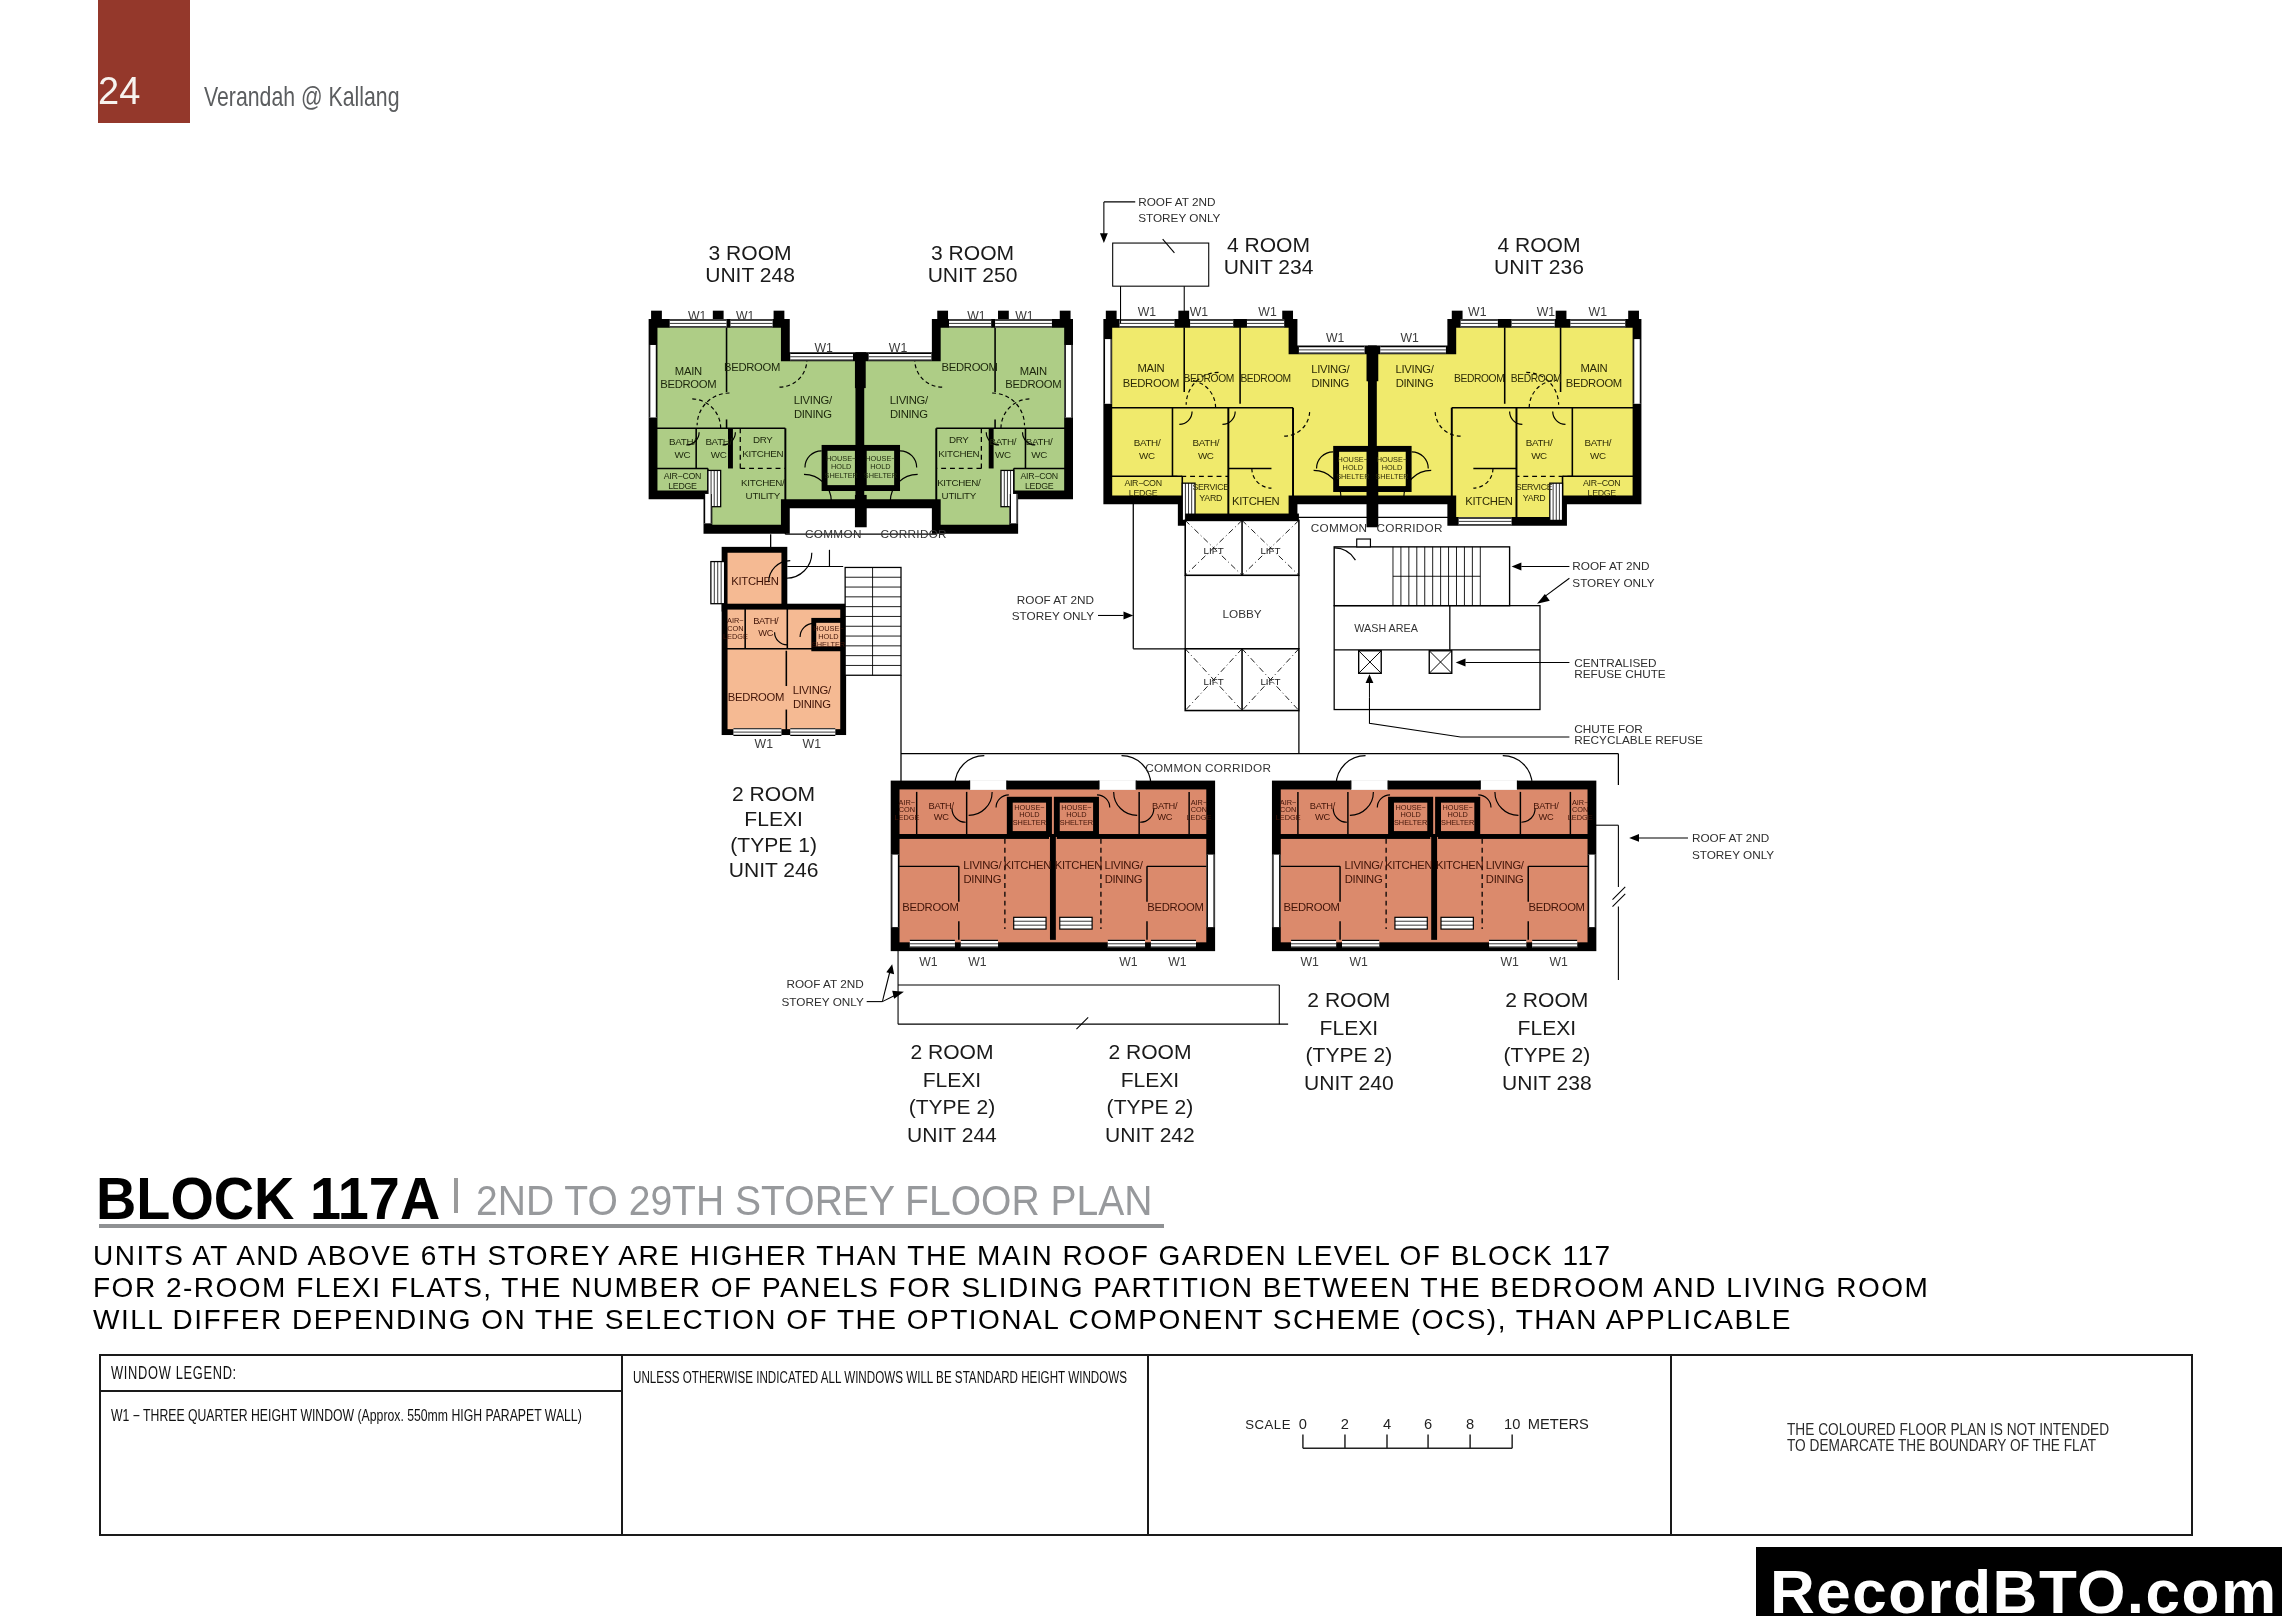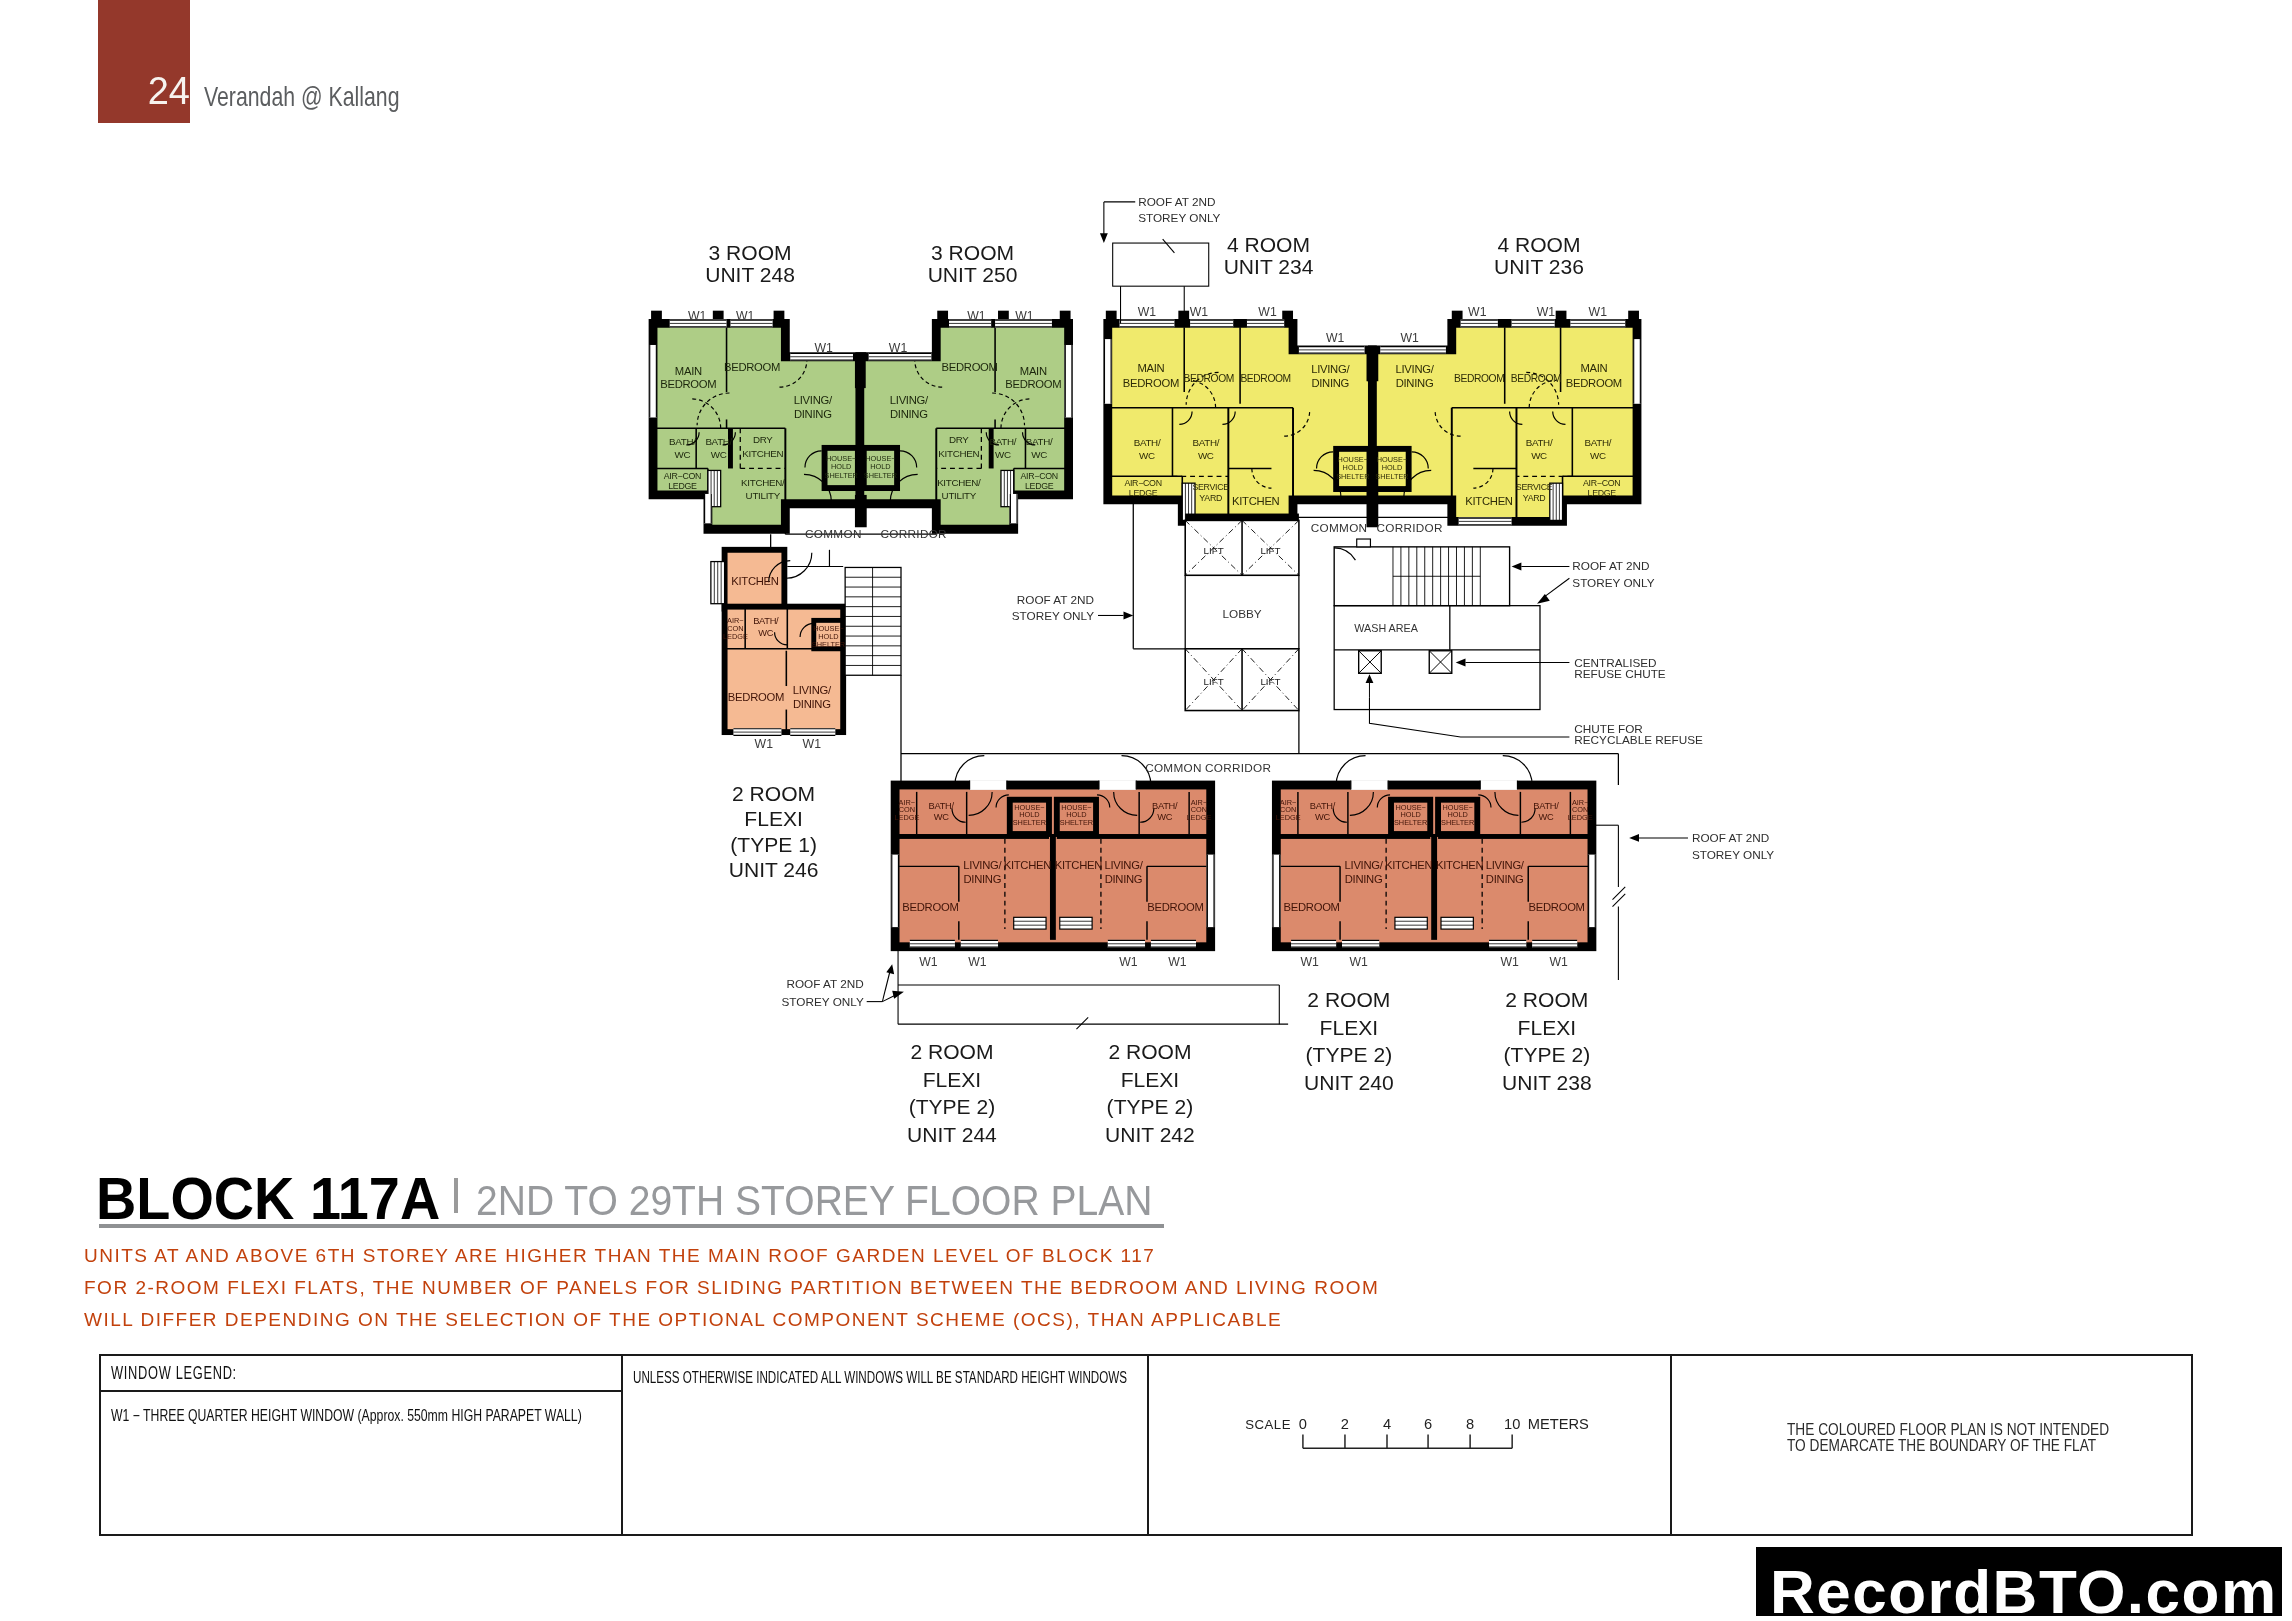--- a/index.html
+++ b/index.html
@@ -1,20 +1,20 @@
 <!DOCTYPE html>
 <html><head><meta charset="utf-8">
 <style>
 html,body{margin:0;padding:0;background:#fff;width:2293px;height:1621px;overflow:hidden;}
 *{box-sizing:border-box;font-family:"Liberation Sans",sans-serif;}
 .abs{position:absolute;}
 </style></head>
 <body>
 <div class="abs" style="left:98px;top:0;width:92px;height:123px;background:#94382b;"></div>
-<div class="abs" style="left:98px;top:70px;width:92px;text-align:right;font-size:38px;color:#f7f3ef;">24</div>
+<div class="abs" style="left:98px;top:70px;width:92px;text-align:left;font-size:38px;color:#f7f3ef;">24</div>
 <div class="abs" style="left:204px;top:81px;font-size:28px;color:#5b5d5f;transform:scaleX(0.76);transform-origin:0 0;">Verandah @ Kallang</div>
 
 <svg class="abs" style="left:0;top:0;" width="2293" height="1621" viewBox="0 0 2339 1654">
     <polygon points="666.0,330.0 801.0,330.0 801.0,364.0 879.0,364.0 879.0,514.0 801.0,514.0 801.0,540.0 722.0,540.0 722.0,505.0 666.0,505.0" fill="#aecd86" stroke="#000" stroke-width="9" stroke-linejoin="miter"></polygon>
     <rect x="664" y="317" width="11" height="13" fill="#000"></rect>
     <rect x="727" y="317" width="11" height="13" fill="#000"></rect>
     <rect x="789" y="317" width="11" height="13" fill="#000"></rect>
     <line x1="741" y1="334" x2="741" y2="400" stroke="#000" stroke-width="1.6"></line>
     <line x1="666" y1="437" x2="801" y2="437" stroke="#000" stroke-width="1.6"></line>
     <line x1="710" y1="437" x2="710" y2="478" stroke="#000" stroke-width="1.6"></line>
@@ -678,21 +678,21 @@
     <text x="1578" y="1028" font-family="Liberation Sans, sans-serif" font-size="21.5" fill="#1a1a1a" text-anchor="middle" font-weight="normal">2 ROOM</text>
     <text x="1578" y="1056" font-family="Liberation Sans, sans-serif" font-size="21.5" fill="#1a1a1a" text-anchor="middle" font-weight="normal">FLEXI</text>
     <text x="1578" y="1084" font-family="Liberation Sans, sans-serif" font-size="21.5" fill="#1a1a1a" text-anchor="middle" font-weight="normal">(TYPE 2)</text>
     <text x="1578" y="1112" font-family="Liberation Sans, sans-serif" font-size="21.5" fill="#1a1a1a" text-anchor="middle" font-weight="normal">UNIT 238</text>
   </svg>
 
 <div class="abs" style="left:96px;top:1164px;font-size:60px;font-weight:bold;color:#000;transform:scaleX(0.93);transform-origin:0 0;">BLOCK 117A</div>
 <div class="abs" style="left:454px;top:1178px;width:4.4px;height:35px;background:#9a9a9a;"></div>
 <div class="abs" style="left:476px;top:1177px;font-size:42px;color:#97999c;transform:scaleX(0.93);transform-origin:0 0;">2ND TO 29TH STOREY FLOOR PLAN</div>
 <div class="abs" style="left:99px;top:1224px;width:1065px;height:3.9px;background:#8f9193;"></div>
-<div class="abs" style="left:84px;top:1240px;font-size:19px;color:#c2410c;line-height:32px;letter-spacing:1.5px;white-space:nowrap;">
+<div class="abs" style="left:93px;top:1240px;font-size:28px;color:#000000;line-height:32px;letter-spacing:1.5px;white-space:nowrap;">
 <div style="transform:scaleX(1);transform-origin:0 0;">UNITS AT AND ABOVE 6TH STOREY ARE HIGHER THAN THE MAIN ROOF GARDEN LEVEL OF BLOCK 117</div>
 <div style="transform:scaleX(1);transform-origin:0 0;">FOR 2-ROOM FLEXI FLATS, THE NUMBER OF PANELS FOR SLIDING PARTITION BETWEEN THE BEDROOM AND LIVING ROOM</div>
 <div style="transform:scaleX(1);transform-origin:0 0;">WILL DIFFER DEPENDING ON THE SELECTION OF THE OPTIONAL COMPONENT SCHEME (OCS), THAN APPLICABLE</div>
 </div>
 
 <div class="abs" style="left:99px;top:1354px;width:2094px;height:182px;border:2px solid #1a1a1a;"></div>
 <div class="abs" style="left:621px;top:1354px;width:2px;height:182px;background:#1a1a1a;"></div>
 <div class="abs" style="left:1147px;top:1354px;width:2px;height:182px;background:#1a1a1a;"></div>
 <div class="abs" style="left:1670px;top:1354px;width:2px;height:182px;background:#1a1a1a;"></div>
 <div class="abs" style="left:99px;top:1390px;width:522px;height:2px;background:#1a1a1a;"></div>

